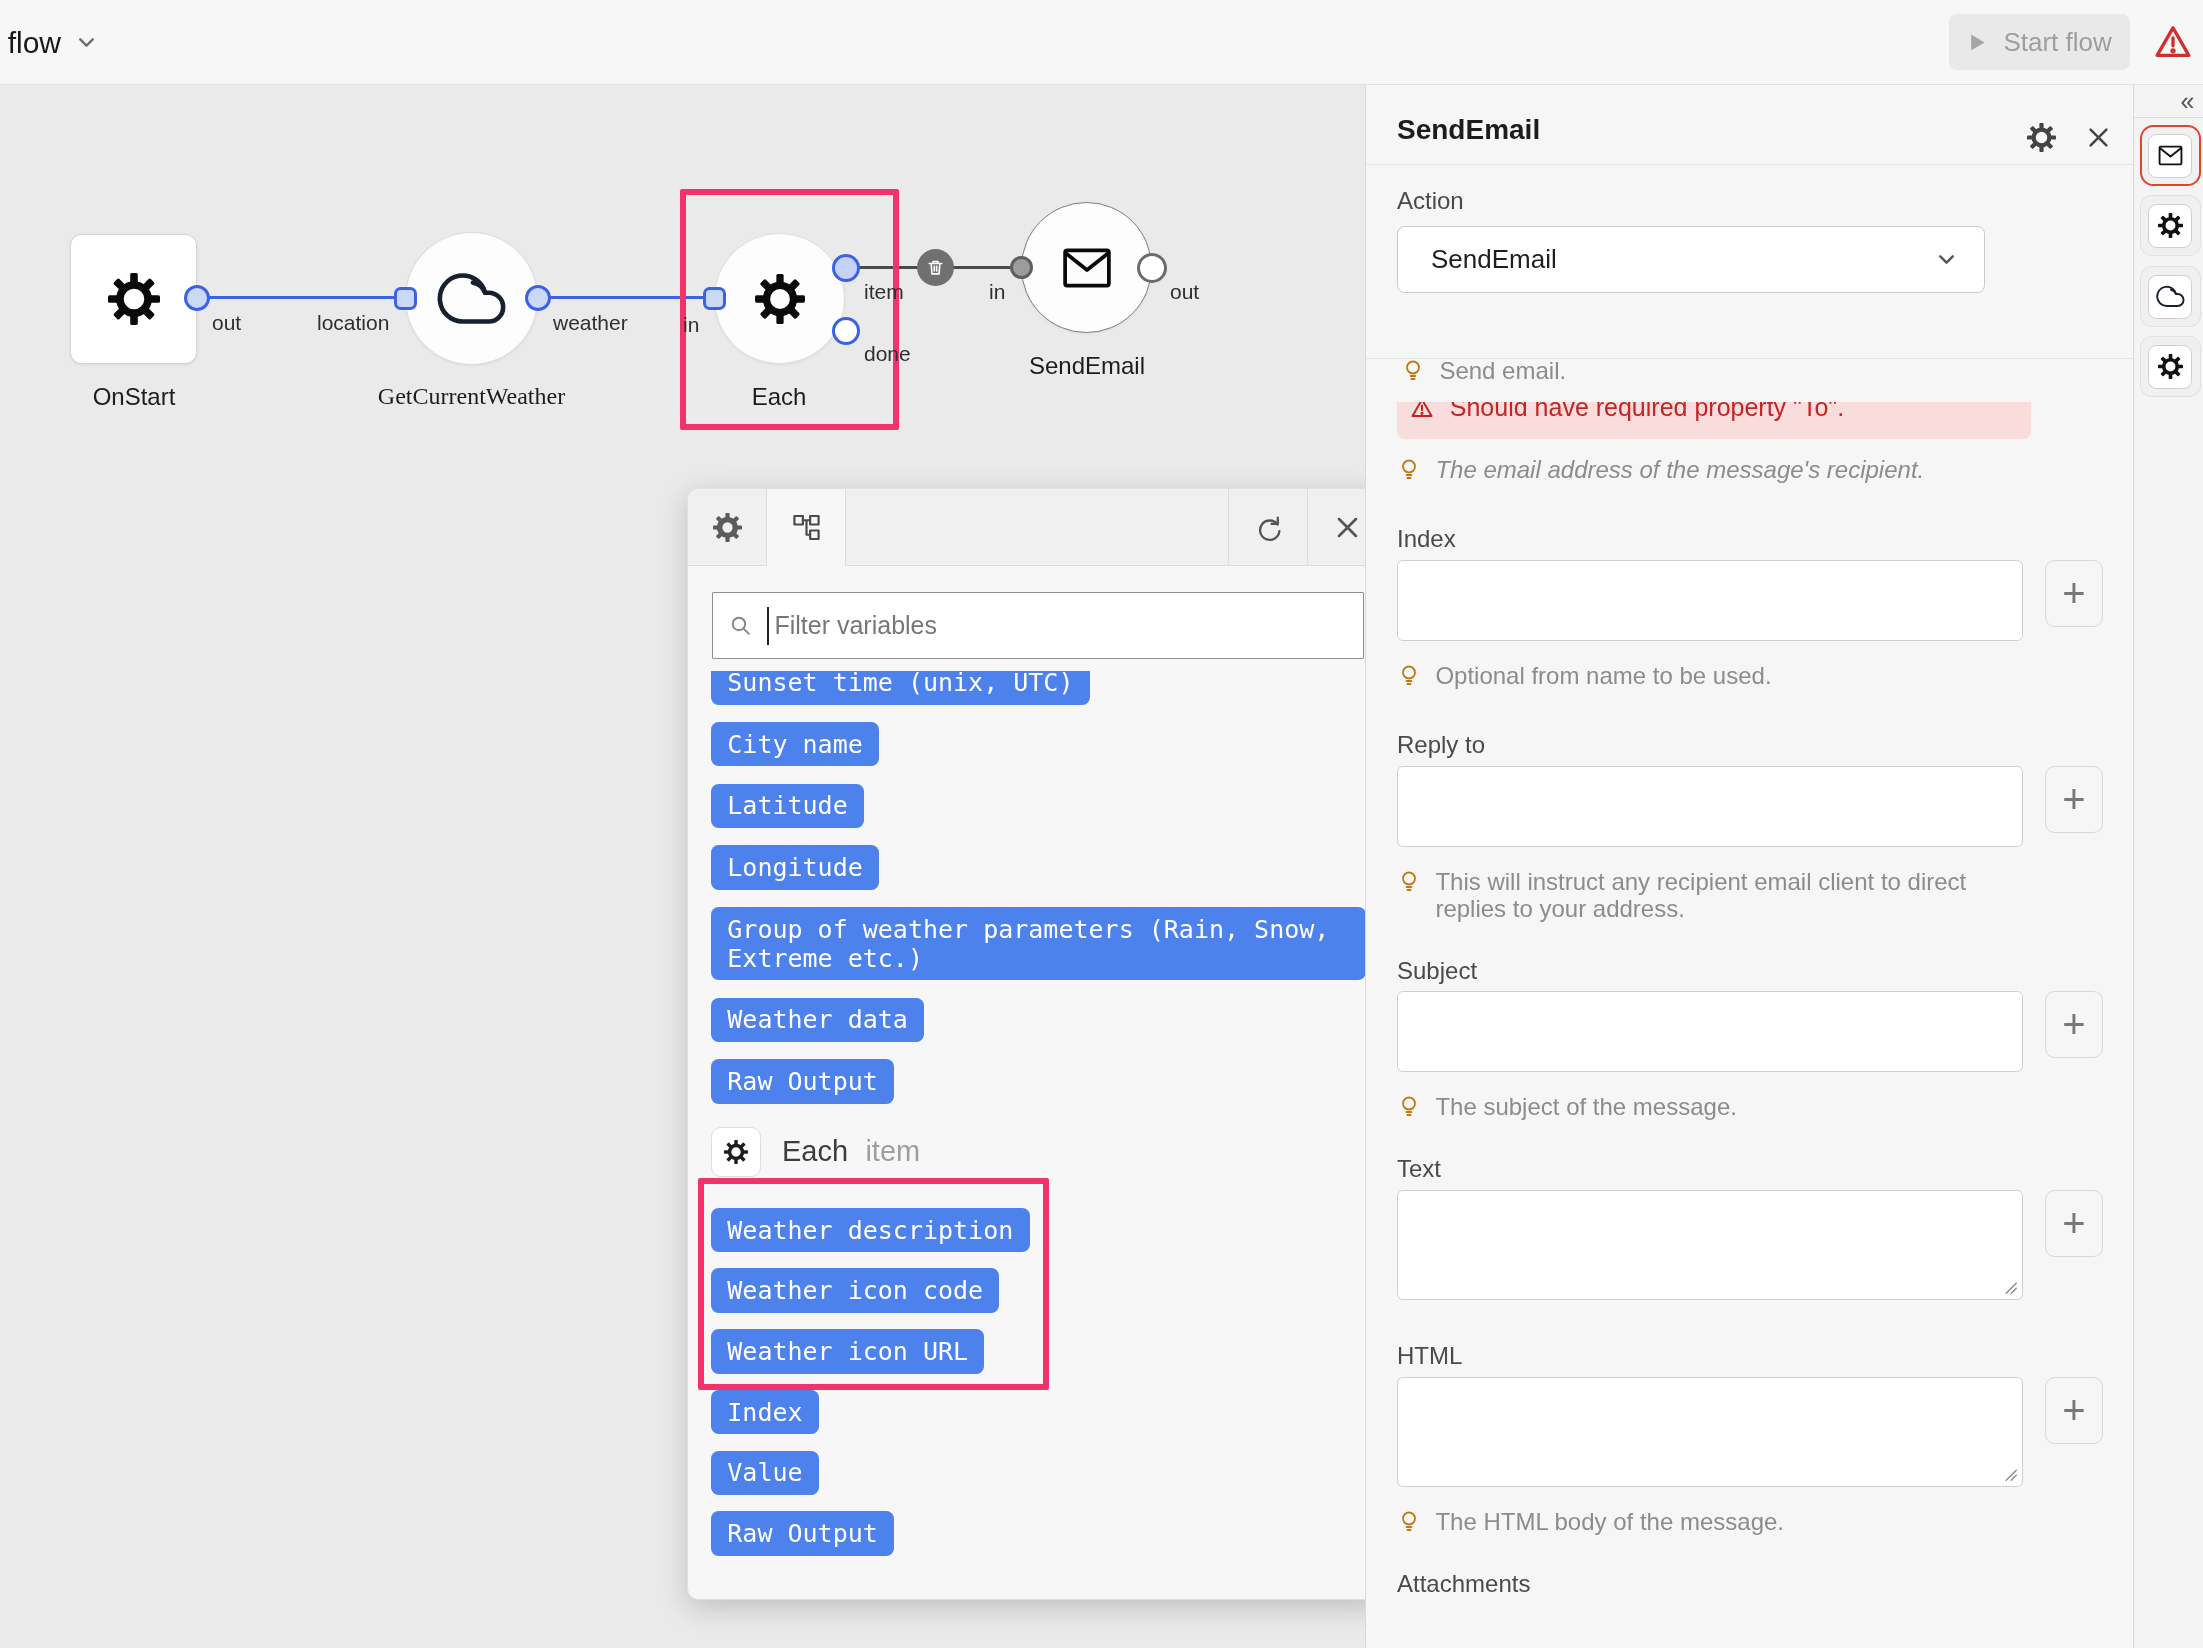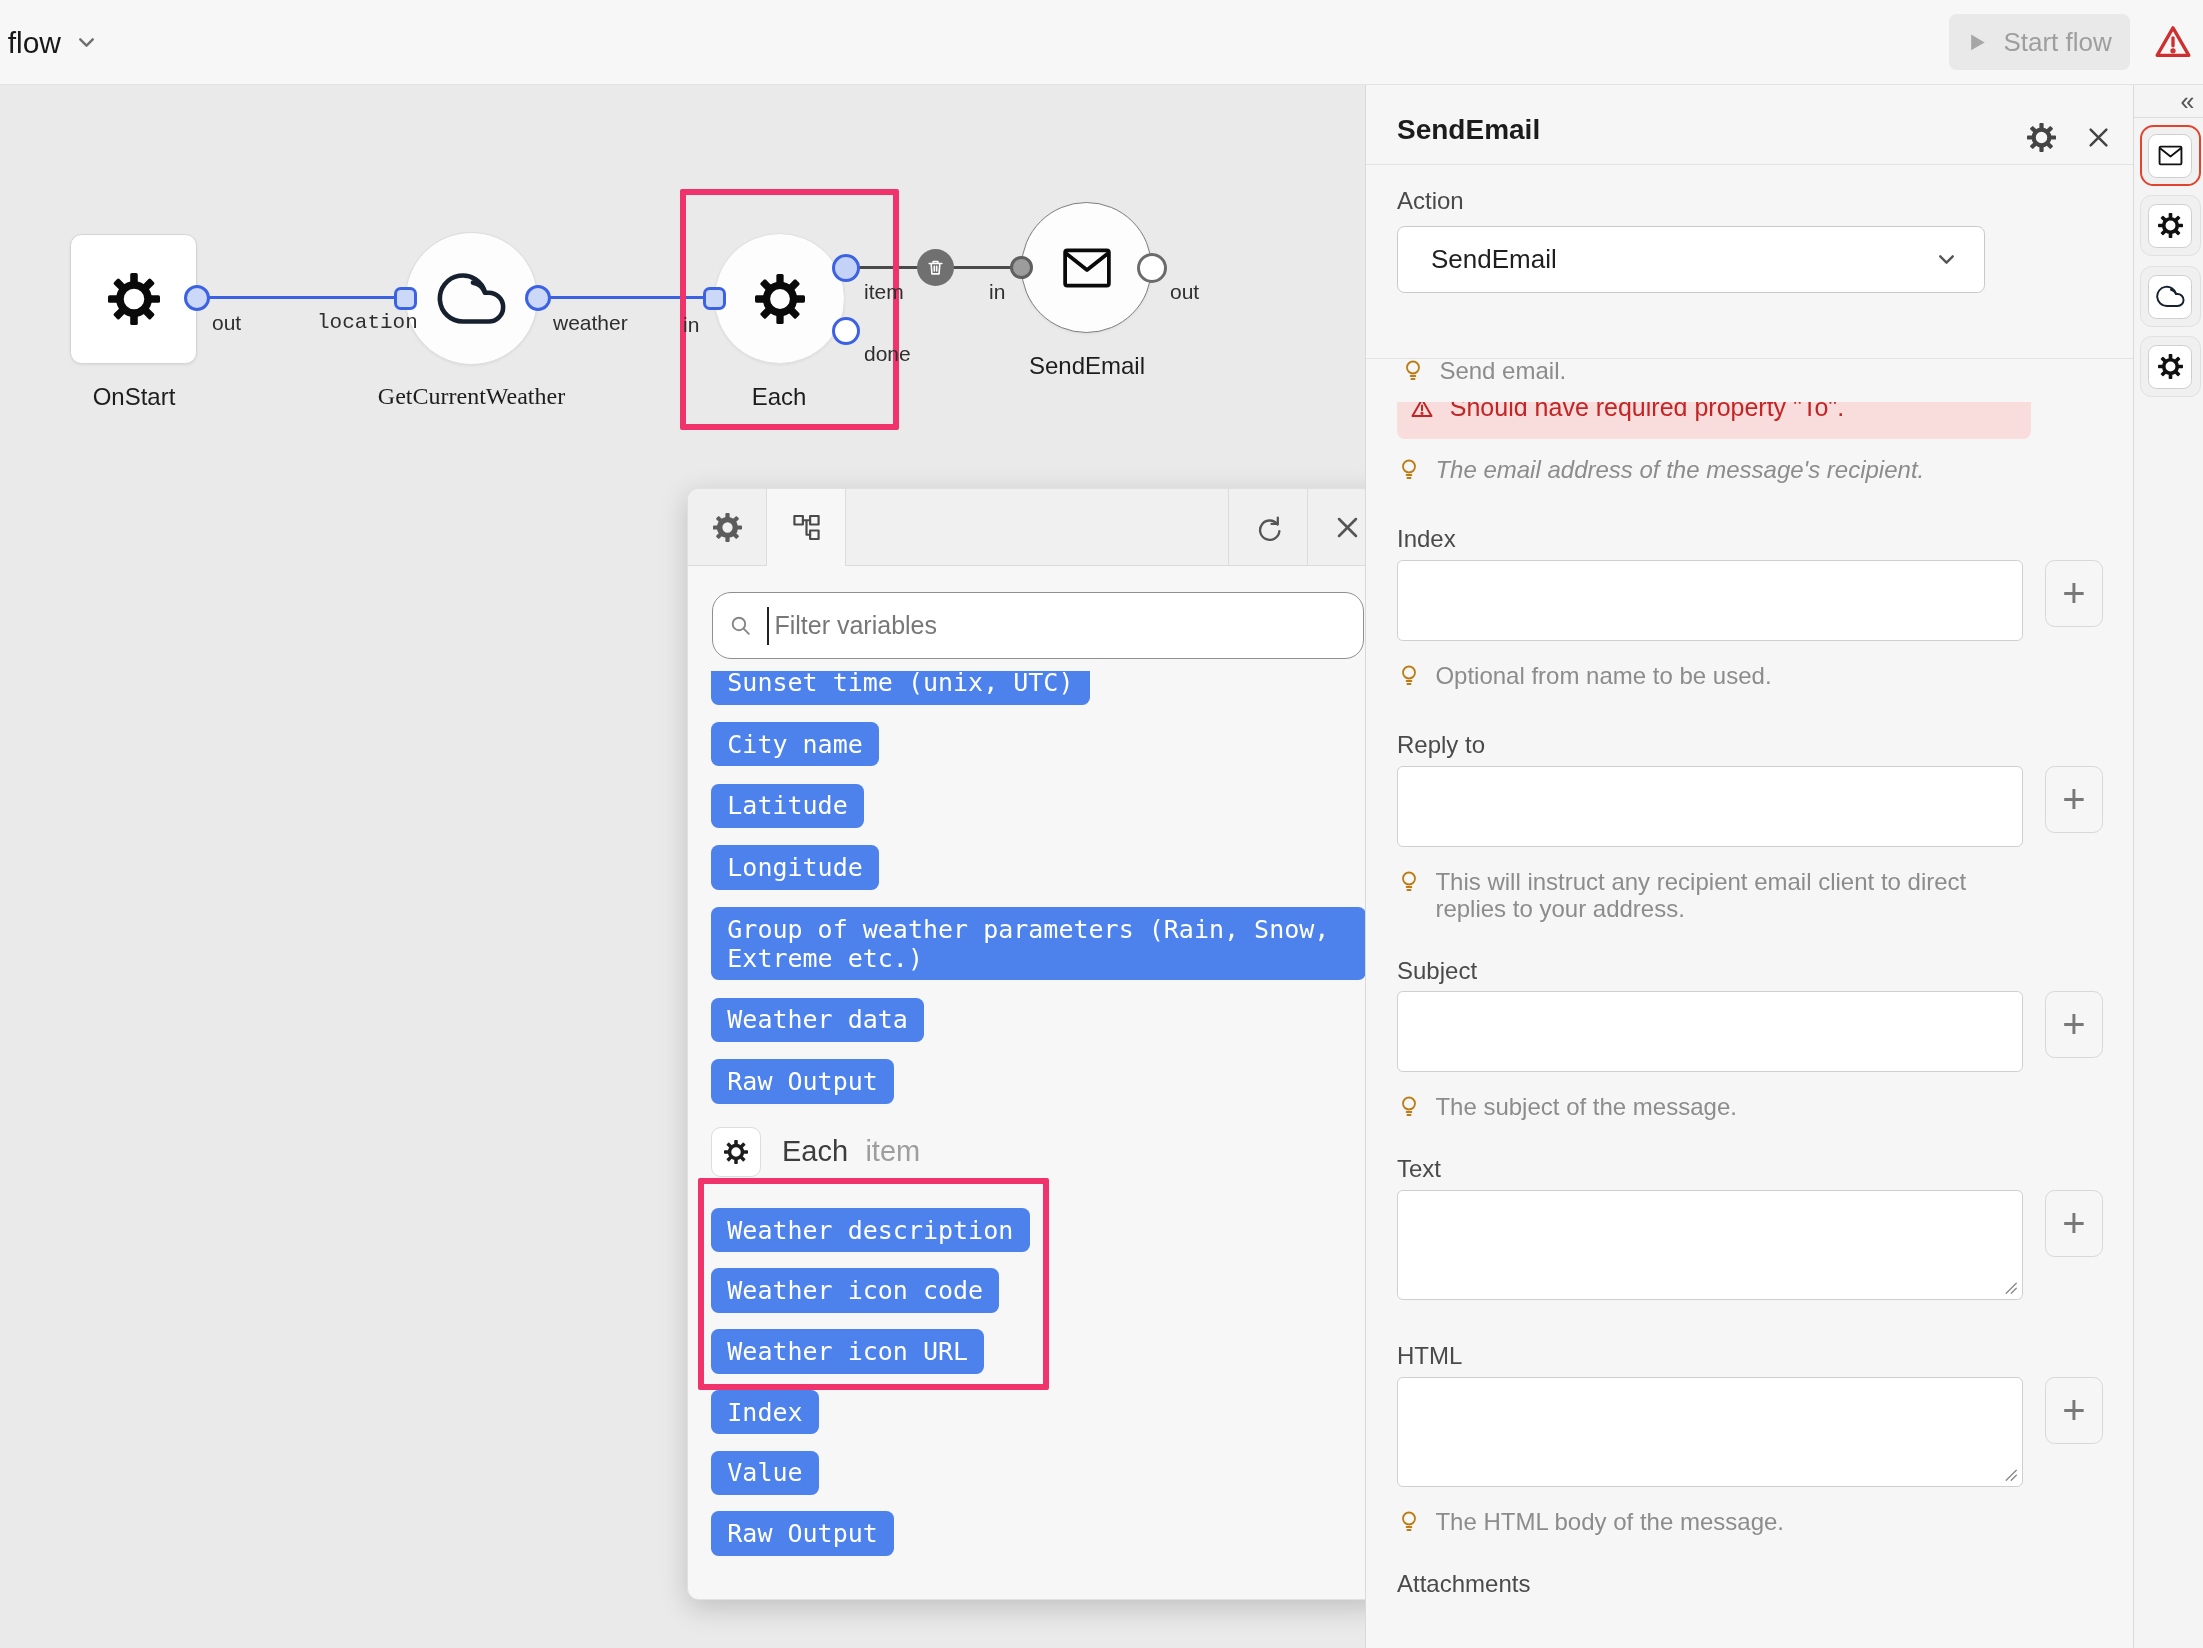--- a/index.html
+++ b/index.html
@@ -50,21 +50,21 @@
   .popup-tabs{position:absolute;left:0;top:0;width:100%;height:77px;display:flex;}
   .ptab{width:79px;height:77px;background:#f0f0f0;border-right:1.9px solid #dcdcdc;
     border-bottom:1.9px solid #dcdcdc;display:flex;align-items:center;justify-content:center;
     box-sizing:border-box;color:#5c5c5c;font-size:29px;}
   .ptab.active{background:#f7f7f7;border-bottom:none;color:#4a4a4a;}
   .ptab-fill{flex:1;background:#f0f0f0;border-bottom:1.9px solid #dcdcdc;box-sizing:border-box;}
   .pbtn{width:79px;height:77px;background:#f0f0f0;border-left:1.9px solid #dcdcdc;
     border-bottom:1.9px solid #dcdcdc;box-sizing:border-box;display:flex;align-items:center;
     justify-content:center;color:#555;font-size:29px;}
   .searchwrap{position:absolute;left:24px;top:103px;width:652px;height:67px;background:#fff;
-    border:1.9px solid #8f8f8f;border-radius:19px;box-sizing:border-box;display:flex;
+    border:1.9px solid #8f8f8f;border-radius:1px;box-sizing:border-box;display:flex;
     align-items:center;}
   .searchwrap .mag{margin-left:15.4px;color:#858585;font-size:25px;display:flex;}
   .searchwrap .caret{width:1.9px;height:38px;background:#222;margin-left:13.4px;}
   .searchwrap input{border:none;outline:none;background:transparent;font-size:25px;
     color:#333;margin-left:3.8px;flex:1;font-family:"Liberation Sans",sans-serif;}
   .searchwrap input::placeholder{color:#777;}
   .var-scroll{position:absolute;left:23px;top:182px;width:665px;height:922px;overflow:hidden;}
   .chip{width:max-content;max-width:655px;background:#4d82ec;color:#fff;
     font-family:"DejaVu Sans Mono",monospace;font-size:25px;line-height:29px;
     padding:7.7px 16.3px;border-radius:7.7px;box-sizing:border-box;margin-bottom:17.3px;}
@@ -194,21 +194,21 @@
     <div class="node-circle" style="left:405px;top:147px;width:133px;height:133px;">
       <span style="font-size:60px;color:#16202e;display:flex;">
           <svg viewBox="0 0 24 24" width="1.15em" height="1.15em" fill="none" stroke="currentColor" stroke-linecap="round" stroke-linejoin="round" stroke-width="1.6">
     <path d="M18 10h-1.26A8 8 0 1 0 9 20h9a5 5 0 0 0 0-10z"></path>
             <path d="M12.5 6.5a5.5 5.5 0 0 1 4.2 3.5"></path>
           </svg>
         </span>
     </div>
     <div class="node-label" style="left:337px;top:298px;width:269px;font-family:Liberation Serif, serif;">GetCurrentWeather</div>
     <div class="port square" style="left:394px;top:202px;width:23px;height:23px;"></div>
-    <div class="port-label" style="left:317px;top:226px;font-family:Liberation Mono, monospace;">location</div>
+    <div class="port-label" style="left:317px;top:226px;">location</div>
     <div class="port round" style="left:525px;top:200px;width:26px;height:26px;"></div>
     <div class="port-label" style="left:553px;top:226px;">weather</div>
 
     <div class="hl-box" style="left:680px;top:104px;width:219px;height:241px;"></div>
 
     <div class="node-circle" style="left:714px;top:148px;width:131px;height:131px;border-color:#e0e0e0;">
       <span style="font-size:50px;color:#0a0a0a;display:flex;">
           <svg viewBox="0 0 48 48" width="1em" height="1em">
             <rect x="20.5" y="0" width="7" height="11" rx="1.5" fill="currentColor" transform="rotate(0 24 24)"></rect>
             <rect x="20.5" y="0" width="7" height="11" rx="1.5" fill="currentColor" transform="rotate(45 24 24)"></rect>

